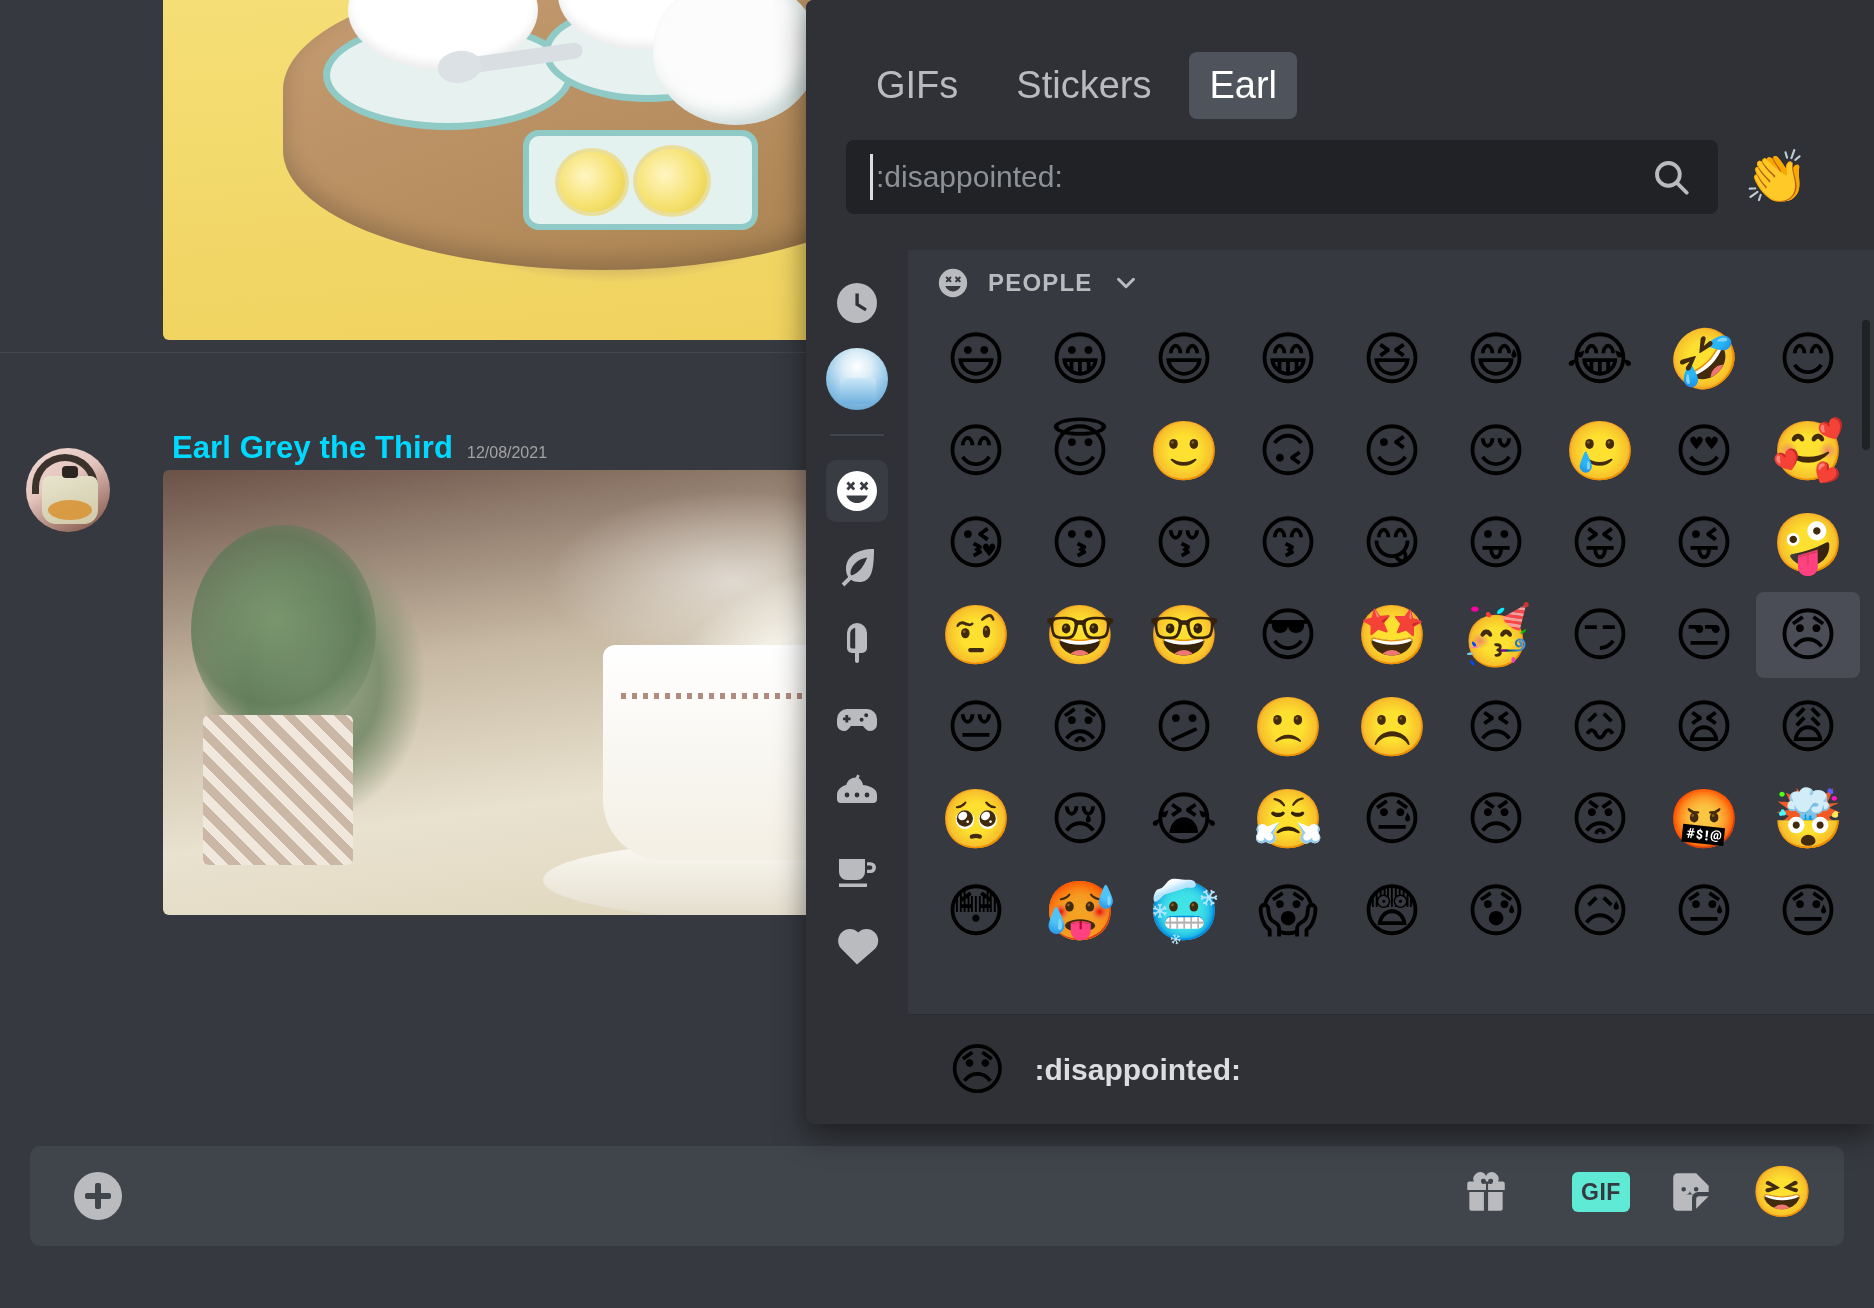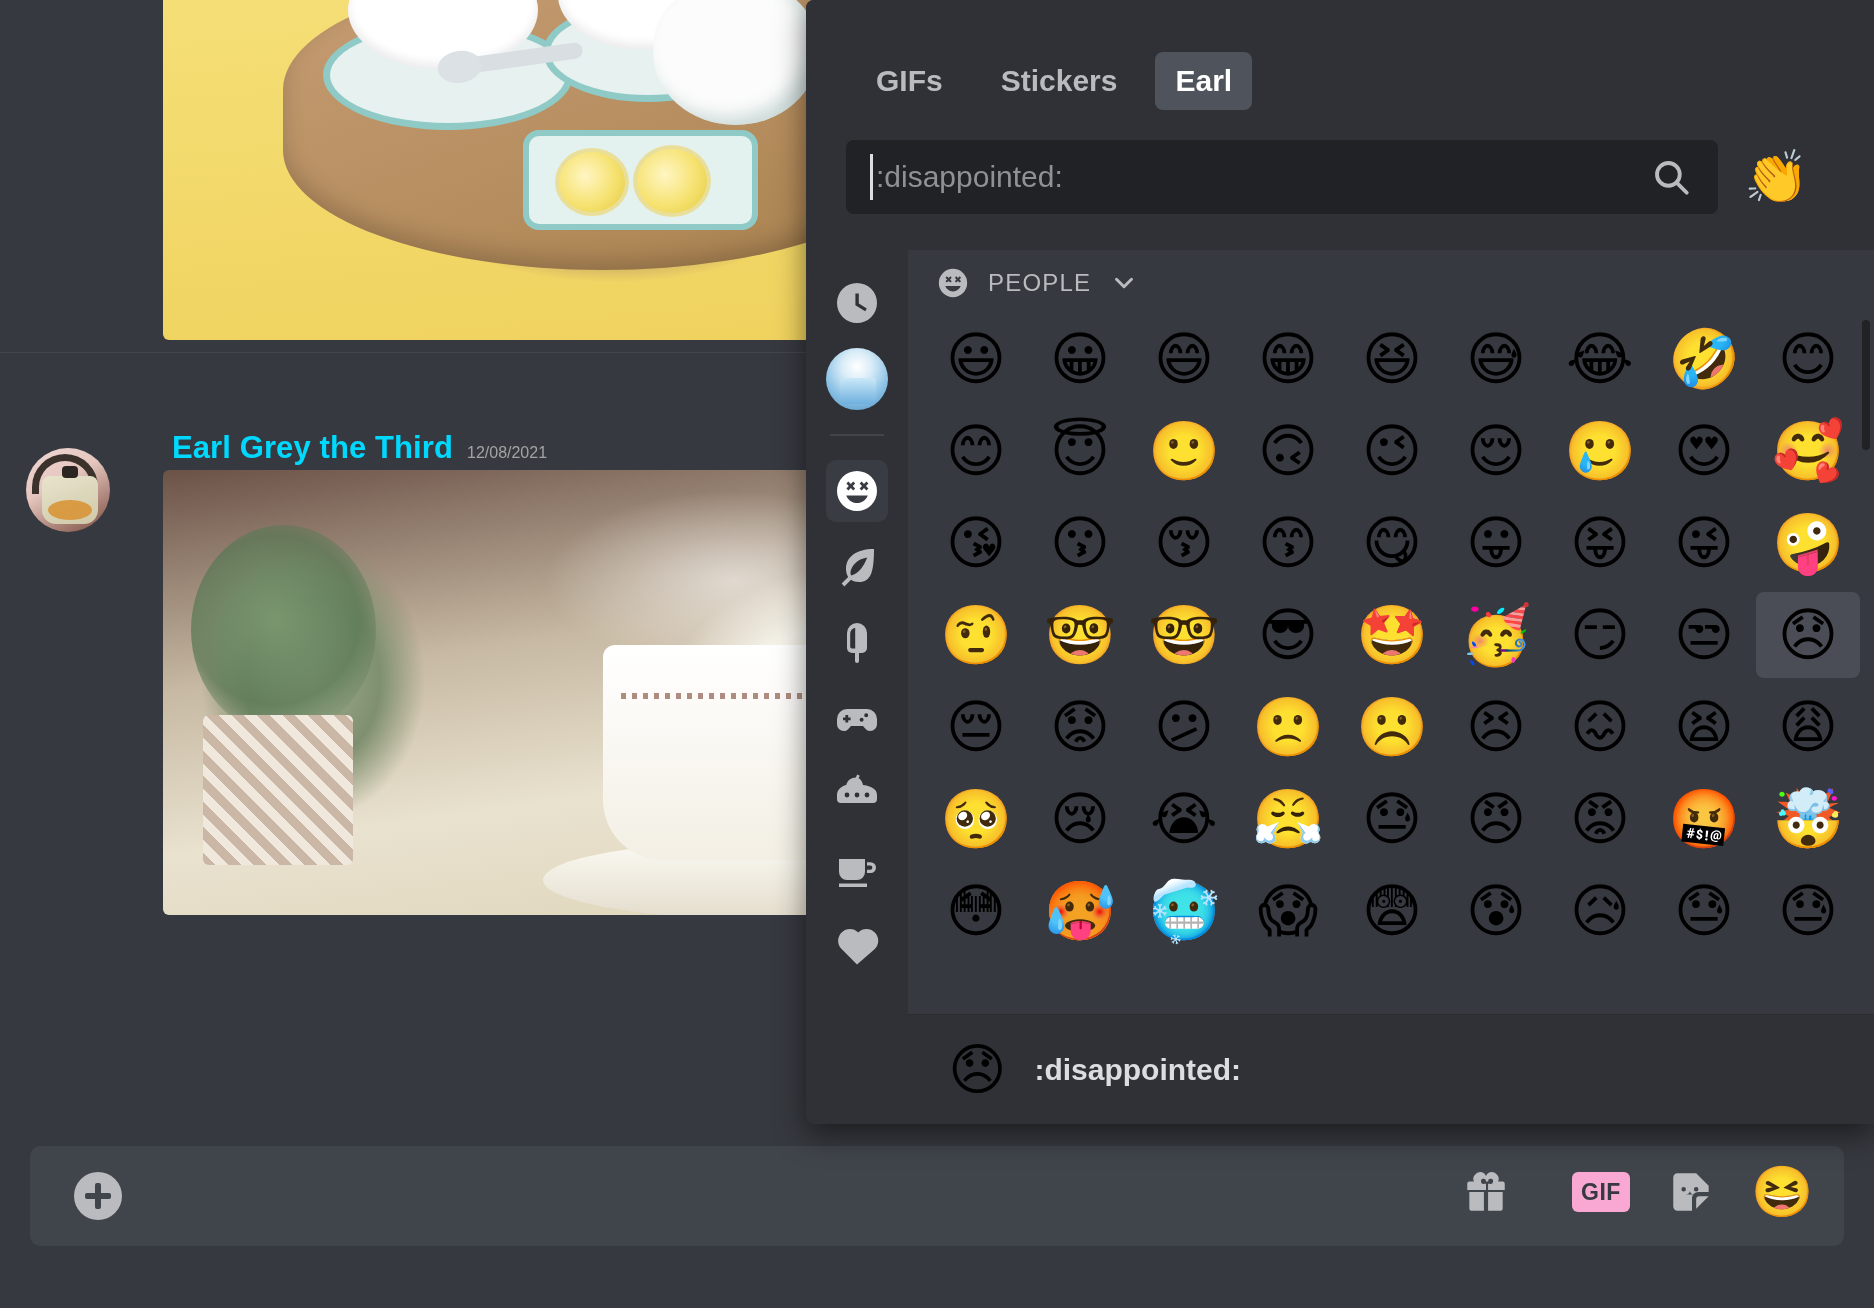--- a/index.html
+++ b/index.html
@@ -89,37 +89,37 @@
     border-radius: 50%; background: #b9bbbe;
     display:flex; align-items:center; justify-content:center;
   }
   .plus-btn:before { content:""; position:absolute; width: 26px; height: 6px; background:#40444b; border-radius:2px; }
   .plus-btn:after  { content:""; position:absolute; width: 6px; height: 26px; background:#40444b; border-radius:2px; }
   .input-placeholder { position: absolute; left: 118px; top: 28px; font-size: 30px; color: #72767d; }
 
   .input-actions { position:absolute; right: 34px; top: 18px; display:flex; align-items:center; gap: 34px; }
   .act { width: 56px; height: 56px; display:flex; align-items:center; justify-content:center; }
   .gif-badge {
-    width: 58px; height: 40px; border-radius: 6px; background:#f9a8d4;
+    width: 58px; height: 40px; border-radius: 6px; background:#5eead4;
     color:#36393f; font-size: 23px; font-weight: 700; letter-spacing:.5px;
     display:flex; align-items:center; justify-content:center;margin-left:24px;
   }
   .emoji-act { font-size: 50px; line-height: 1; }
 
   
   .picker {
     position: absolute; left: 806px; top: 0px; width: 1068px; height: 1124px;
     background: #2f3136; border-radius: 8px 0 0 8px;
     box-shadow: 0 10px 30px rgba(0,0,0,.5);
     overflow: hidden;
   }
   .picker-header { position:relative; height: 250px; background:#2f3136; }
   .tabs { position:absolute; left: 50px; top: 52px; display:flex; align-items:center; gap: 18px; }
   .tab {
-    font-size: 30px; font-weight: 700; color:#b9bbbe;
+    font-size: 38px; font-weight: 400; color:#b9bbbe;
     padding: 12px 20px; border-radius: 8px; cursor: pointer;
   }
   .tab.active { color:#ffffff; background:#4f545c; }
 
   .searchrow { position:absolute; left: 40px; top: 140px; display:flex; align-items:center; gap: 26px; }
   .searchbox {
     width: 872px; height: 74px; background:#202225; border-radius: 8px;
     display:flex; align-items:center; position:relative;
   }
   .caret { position:absolute; left: 24px; top: 14px; width: 3px; height: 46px; background:#dcddde; }
@@ -151,21 +151,21 @@
     content:""; position:absolute; left: 14px; bottom: 6px; width: 36px; height: 26px;
     background: linear-gradient(180deg,#cbe8f8,#6fb0de); border-radius: 3px 3px 6px 6px;
   }
 
   
   .grid-wrap { flex:1; background:#36393f; position:relative; overflow:hidden; }
   .cat-header {
     position: sticky; top: 0; height: 66px; display:flex; align-items:center; gap: 18px;
     padding-left: 28px; background:#36393f; z-index: 2;
   }
-  .cat-title { font-size: 24px; font-weight: 400; color:#b9bbbe; letter-spacing: 1.2px; }
+  .cat-title { font-size: 24px; font-weight: 700; color:#b9bbbe; letter-spacing: 1.2px; }
   .grid {
     display: grid; grid-template-columns: repeat(9, 1fr);
     padding: 0 14px 0 16px; row-gap: 6px;
   }
   .cell {
     height: 86px; display:flex; align-items:center; justify-content:center;
     font-size: 58px; line-height: 1; border-radius: 8px; cursor:pointer;
     font-family: "DejaVu Sans", sans-serif;
   }
   .cell.selected { background:#4a4d55; }

